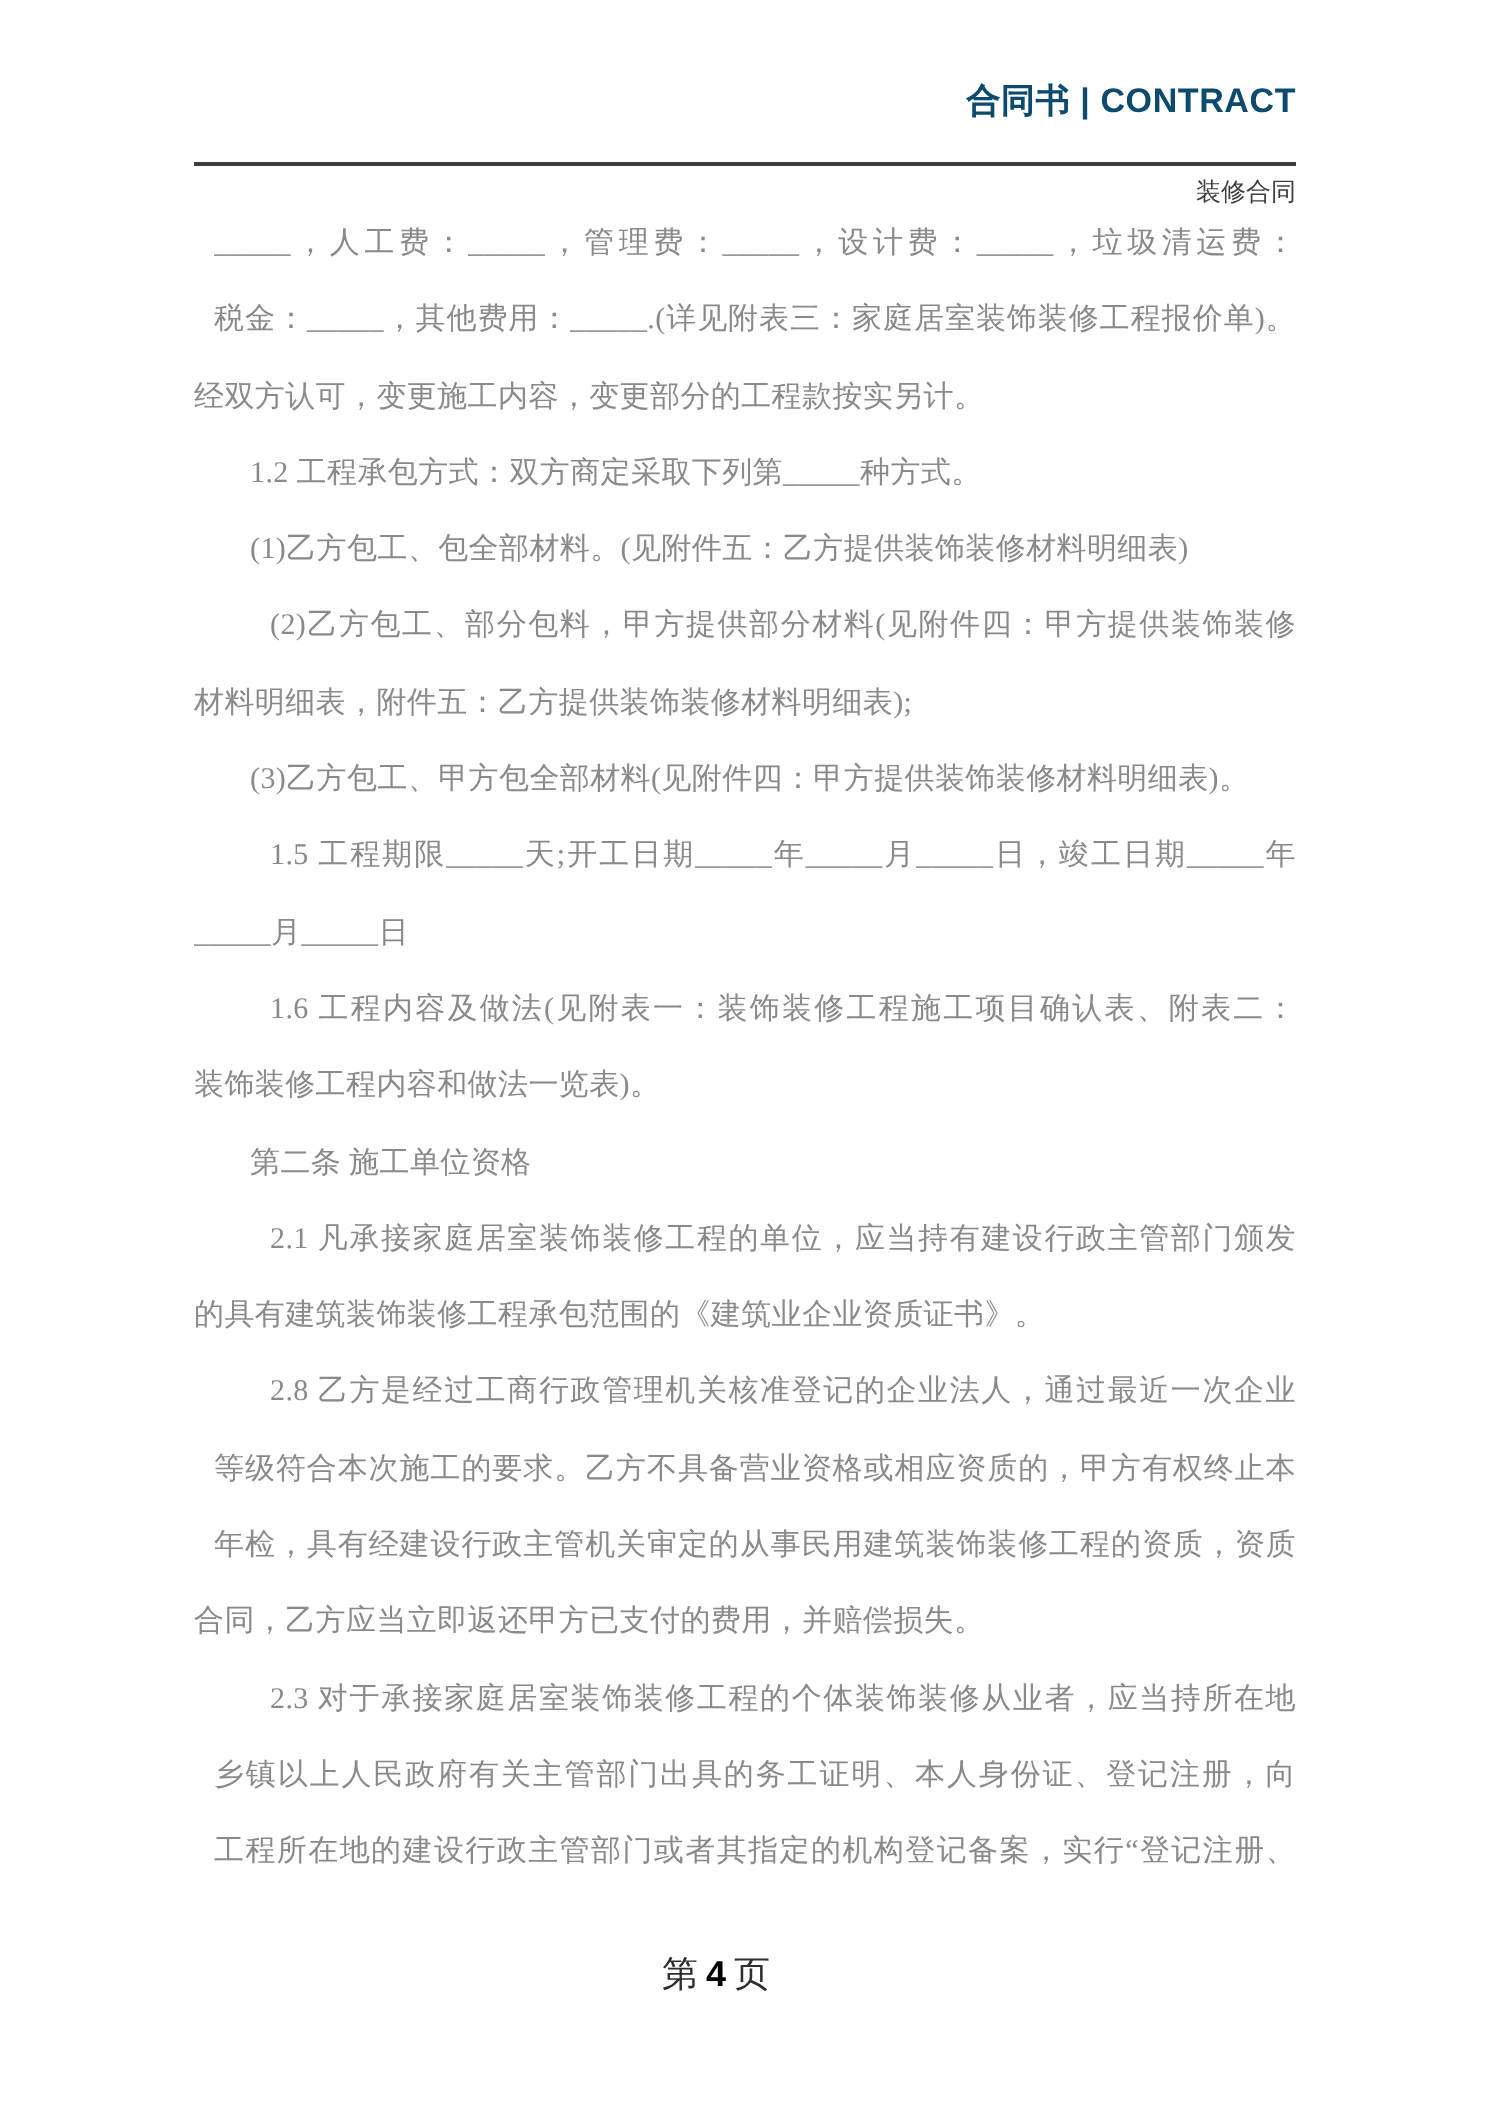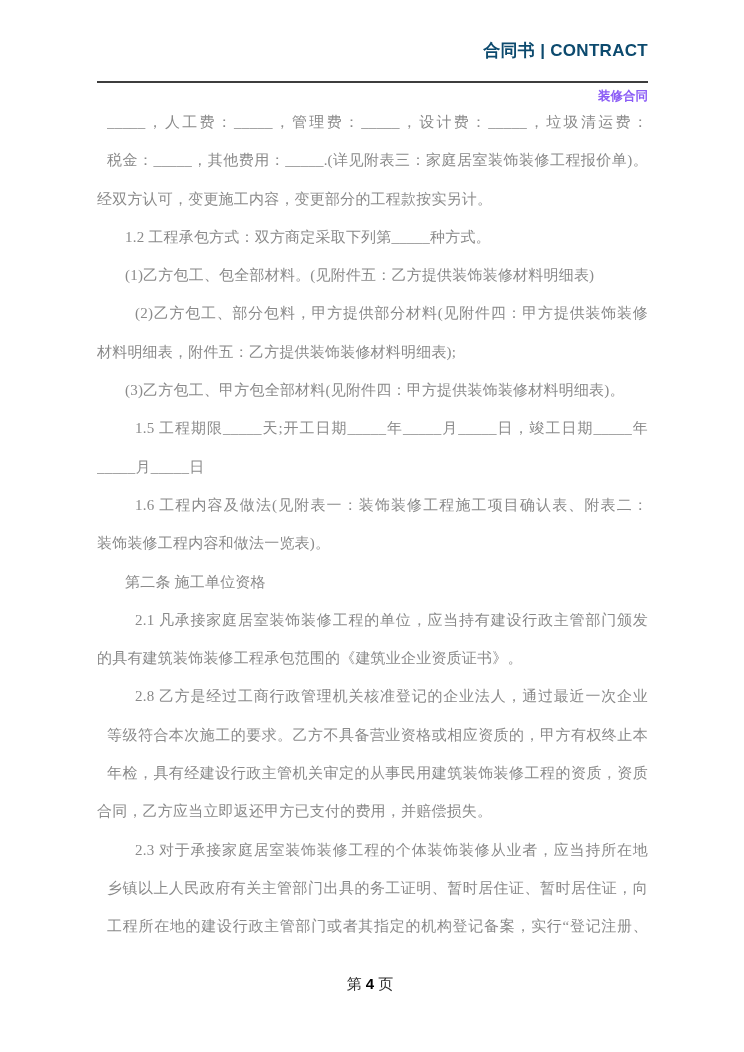--- a/index.html
+++ b/index.html
@@ -27,22 +27,22 @@
     height: 0;
     border: none;
     border-top: 2px solid #3d3d3d;
     margin: 0;
   }
   .subtitle {
     position: absolute;
     top: 88px; left: 97px; right: 96px;
     text-align: right;
     font-size: 12.5px;
-    font-weight: bold;
-    color: #8b5cf6;
+    font-weight: normal;
+    color: #404040;
   }
   .body-text {
     position: absolute;
     top: 103px; left: 97px;
     width: 551px;
     font-size: 15px;
     color: #8a8a8a;
     letter-spacing: 0.2px;
   }
   .ln {
@@ -53,24 +53,24 @@
     text-align: left;
   }
   .ln.full {
     text-align: justify;
     text-align-last: justify;
     margin-left: 10px;
   }
   .ln.indent { padding-left: 28px; }
   .page-footer {
     position: absolute;
-    top: 975px; left: 16px;
+    top: 975px; left: 4px;
     width: 708px;
     text-align: center;
-    font-size: 15px;
+    font-size: 18px;
     color: #2e2e2e;
   }
   .page-footer .num {
     font-weight: bold;
     color: #000000;
     margin: 0 4px;
     font-family: "Liberation Sans", "DejaVu Sans", sans-serif;
   }
 </style>
 </head>
@@ -96,21 +96,21 @@
     <div class="ln indent full">1.6 工程内容及做法(见附表一：装饰装修工程施工项目确认表、附表二：</div>
     <div class="ln">装饰装修工程内容和做法一览表)。</div>
     <div class="ln indent">第二条 施工单位资格</div>
     <div class="ln indent full">2.1 凡承接家庭居室装饰装修工程的单位，应当持有建设行政主管部门颁发</div>
     <div class="ln">的具有建筑装饰装修工程承包范围的《建筑业企业资质证书》。</div>
     <div class="ln indent full">2.8 乙方是经过工商行政管理机关核准登记的企业法人，通过最近一次企业</div>
     <div class="ln full">等级符合本次施工的要求。乙方不具备营业资格或相应资质的，甲方有权终止本</div>
     <div class="ln full">年检，具有经建设行政主管机关审定的从事民用建筑装饰装修工程的资质，资质</div>
     <div class="ln">合同，乙方应当立即返还甲方已支付的费用，并赔偿损失。</div>
     <div class="ln indent full">2.3 对于承接家庭居室装饰装修工程的个体装饰装修从业者，应当持所在地</div>
-    <div class="ln full">乡镇以上人民政府有关主管部门出具的务工证明、暂时居住证、暂时居住证，向</div>
+    <div class="ln full">乡镇以上人民政府有关主管部门出具的务工证明、本人身份证、登记注册，向</div>
     <div class="ln full">工程所在地的建设行政主管部门或者其指定的机构登记备案，实行“登记注册、</div>
   </main>
 
   <footer class="page-footer">
     <span>第</span><span class="num">4</span><span>页</span>
   </footer>
 
 </div>
 
 </body></html>

